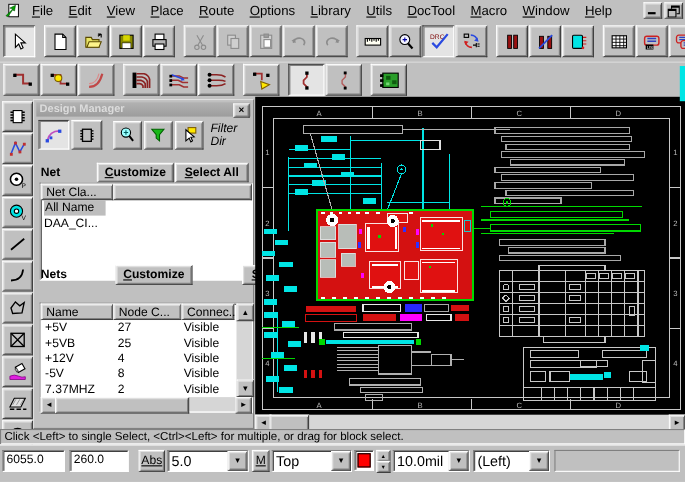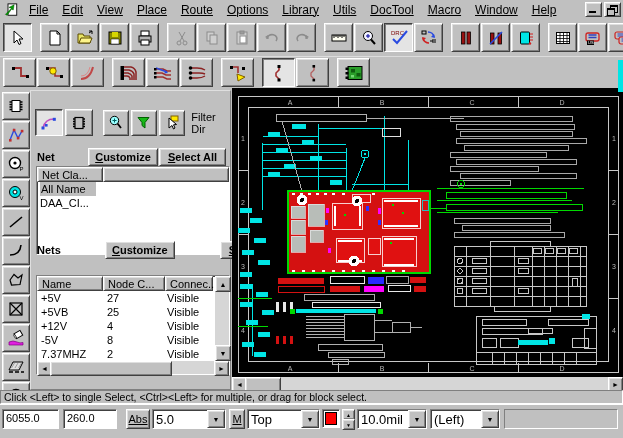--- a/index.html
+++ b/index.html
@@ -8,21 +8,21 @@
   
   .b-out{border:1px solid;border-color:#ffffff #404040 #404040 #ffffff;
     box-shadow:inset 1px 1px 0 #dfdfdf, inset -1px -1px 0 #808080;background:#c0c0c0;}
   .b-in{border:1px solid;border-color:#808080 #ffffff #ffffff #808080;
     box-shadow:inset 1px 1px 0 #404040;background:#fff;}
   .b-pressed{border:1px solid;border-color:#404040 #ffffff #ffffff #404040;
     box-shadow:inset 1px 1px 0 #808080;background:#e4e4e4;}
   
   .menubar{position:absolute;left:0;top:0;width:623px;height:19px;display:flex;align-items:center;
     background:#c0c0c0;font-size:12px;}
-  .menu-item{padding:1px 7px 2px 7px;white-space:nowrap;text-decoration:underline;}
+  .menu-item{padding:1px 7px 2px 7px;white-space:nowrap;}
   .appicon{width:15px;height:14px;margin:0 3px 0 4px;}
   .winbtns{position:absolute;right:2px;top:2px;display:flex;gap:2px;}
   .wbtn{width:15px;height:13px;position:relative;}
   .wbtn .ming{position:absolute;left:3px;bottom:3px;width:7px;height:2px;background:#000;}
   .wbtn .r1{position:absolute;left:5px;top:2px;width:6px;height:5px;border:1px solid #000;border-top-width:2px;background:#c0c0c0;}
   .wbtn .r2{position:absolute;left:2px;top:5px;width:6px;height:5px;border:1px solid #000;border-top-width:2px;background:#c0c0c0;}
   
   .toolbar1{position:absolute;left:0;top:19px;width:623px;height:37px;display:flex;align-items:center;padding-left:3px;box-sizing:border-box;}
   .toolbar2{position:absolute;left:0;top:56px;width:623px;height:32px;display:flex;align-items:center;padding-left:3px;box-sizing:border-box;
     border-top:1px solid #dcdcdc;}
@@ -33,21 +33,21 @@
   .vtoolbar .tbtn{width:26px;height:26px;margin:0 0 1px 1px;}
   svg{display:block;}
   
   .dm{position:absolute;left:30px;top:90px;width:201px;height:300px;background:#c0c0c0;
     border:1px solid;border-color:#dfdfdf #808080 #808080 #dfdfdf;box-sizing:border-box;}
   .dm-title{position:absolute;left:2px;top:2px;right:2px;height:13px;
     background:linear-gradient(#b2b2b2,#9c9c9c);color:#dcdcdc;font-weight:bold;font-size:10px;
     display:flex;align-items:center;padding-left:3px;}
   .dm-close{position:absolute;right:1px;top:1px;width:13px;height:11px;font-size:9px;font-weight:bold;color:#000;
     display:flex;align-items:center;justify-content:center;line-height:1;}
-  .dm-tools{position:absolute;left:4px;top:18px;display:flex;align-items:center;}
+  .dm-tools{position:absolute;left:4px;top:18px;display:flex;align-items:center;font-style:italic;}
   .dm-btn{width:28px;height:25px;display:flex;align-items:center;justify-content:center;margin-right:2px;}
   .dm-btn.small{width:26px;height:24px;}
   .dm-filterlabel{margin-left:4px;font-size:11px;}
   .sect-row{position:absolute;left:6px;right:4px;height:17px;display:flex;align-items:center;font-weight:bold;}
   .sect-label{width:58px;font-size:11px;}
   .flatbtn{height:16px;display:flex;align-items:center;justify-content:center;font-size:11px;flex:none;}
   .listbox{position:absolute;left:5px;width:192px;background:#fff;}
   .colhdr{height:15px;display:flex;align-items:center;padding-left:4px;font-size:11px;box-sizing:border-box;}
   .lrow{height:14px;line-height:14px;padding-left:3px;white-space:nowrap;font-size:11px;}
   .sel{background:#bdbdbd;display:inline-block;padding:0 10px 0 1px;}
@@ -414,20 +414,24 @@
       </span>
     <span class="tbtn b-out">
       <svg width="18" height="18" viewBox="0 0 18 18">
         <circle cx="9" cy="9" r="6.2" fill="none" stroke="#000" stroke-width="2"></circle>
         <path d="M4.8 13.2 L13.2 4.8" stroke="#000" stroke-width="2"></path>
         </svg>
       </span>
   </div>
 
   <div class="dm">
+    <div class="dm-title">
+      <span>Design Manager</span>
+      <span class="dm-close b-out">×</span>
+    </div>
     <div class="dm-tools">
       <span class="dm-btn b-pressed">
         <svg width="20" height="18" viewBox="0 0 20 18">
           <path d="M4 14 Q6 5 15 5" fill="none" stroke="#c050c0" stroke-width="1.6"></path>
           <rect x="2.5" y="12.5" width="3" height="3" fill="#2a4ae0"></rect>
           <rect x="6" y="10" width="2.6" height="2.6" fill="#2a4ae0"></rect>
           <rect x="13.8" y="3.8" width="3" height="3" fill="#2a4ae0"></rect>
           </svg>
         </span>
       <span class="dm-btn" style="border:1px solid;border-color:#fff #404040 #404040 #fff;box-shadow:inset 1px 1px 0 #dfdfdf, inset -1px -1px 0 #808080;">

